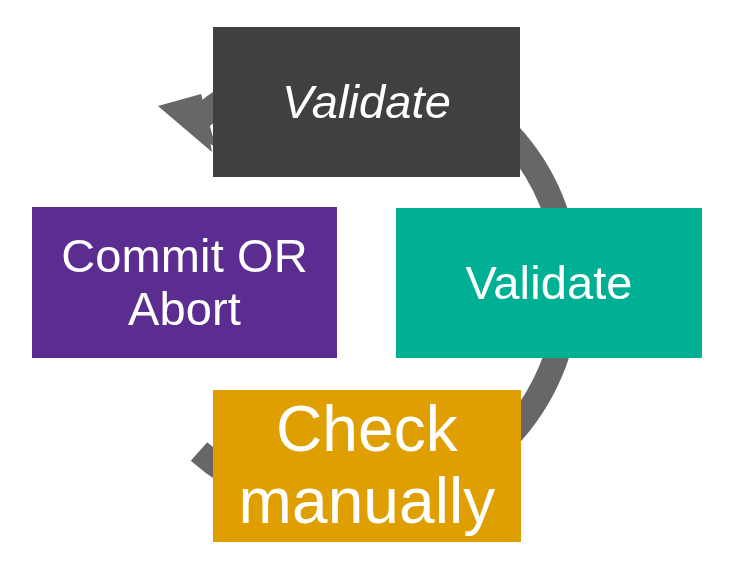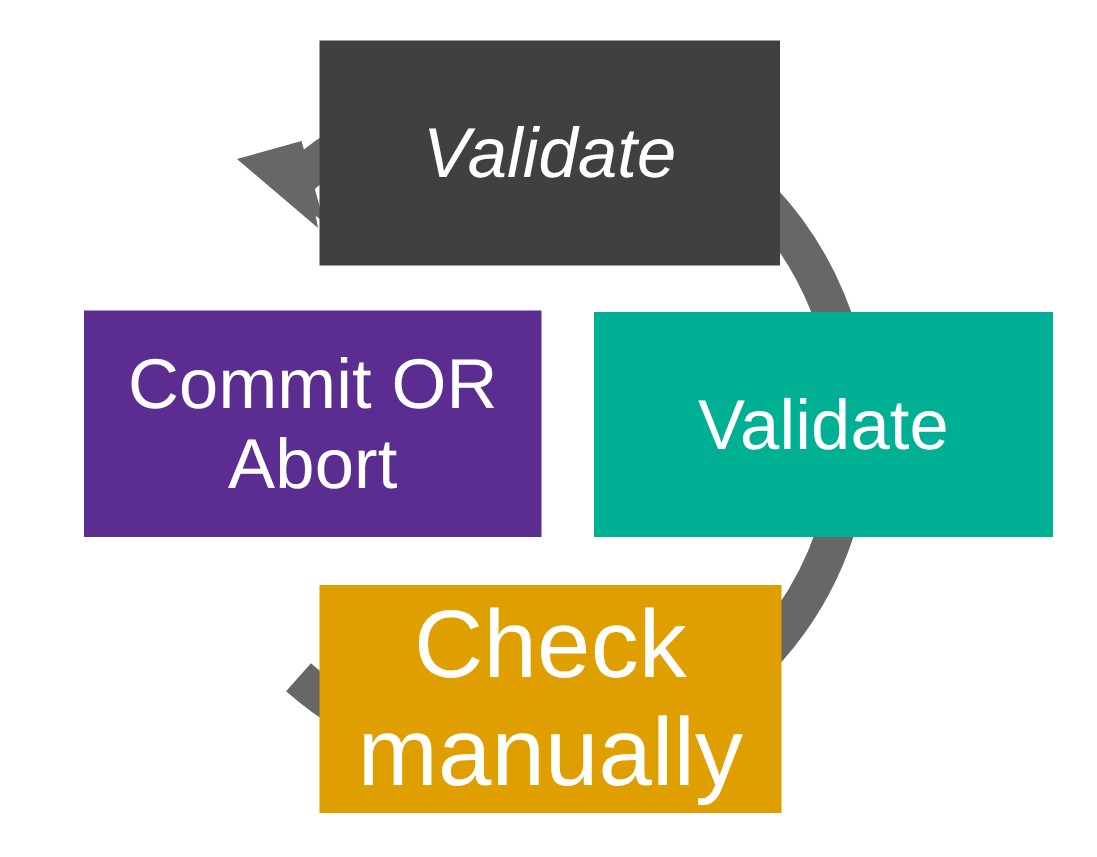--- a/index.html
+++ b/index.html
@@ -67,21 +67,20 @@
     background: #E09F00;
   }
   #node-check .node-label { font-size: 64px; }
 
   #node-commit {
     left: 32px;
     top: 207px;
     width: 305px;
     height: 151px;
     background: #5B2D90;
-    margin-left: 24px;
   }
   #node-commit .node-label { font-size: 47px; }
 </style>
 </head>
 <body>
 
 <div id="canvas">
 
   <svg id="cycle-arc" viewBox="0 0 731 571" aria-hidden="true">
 

